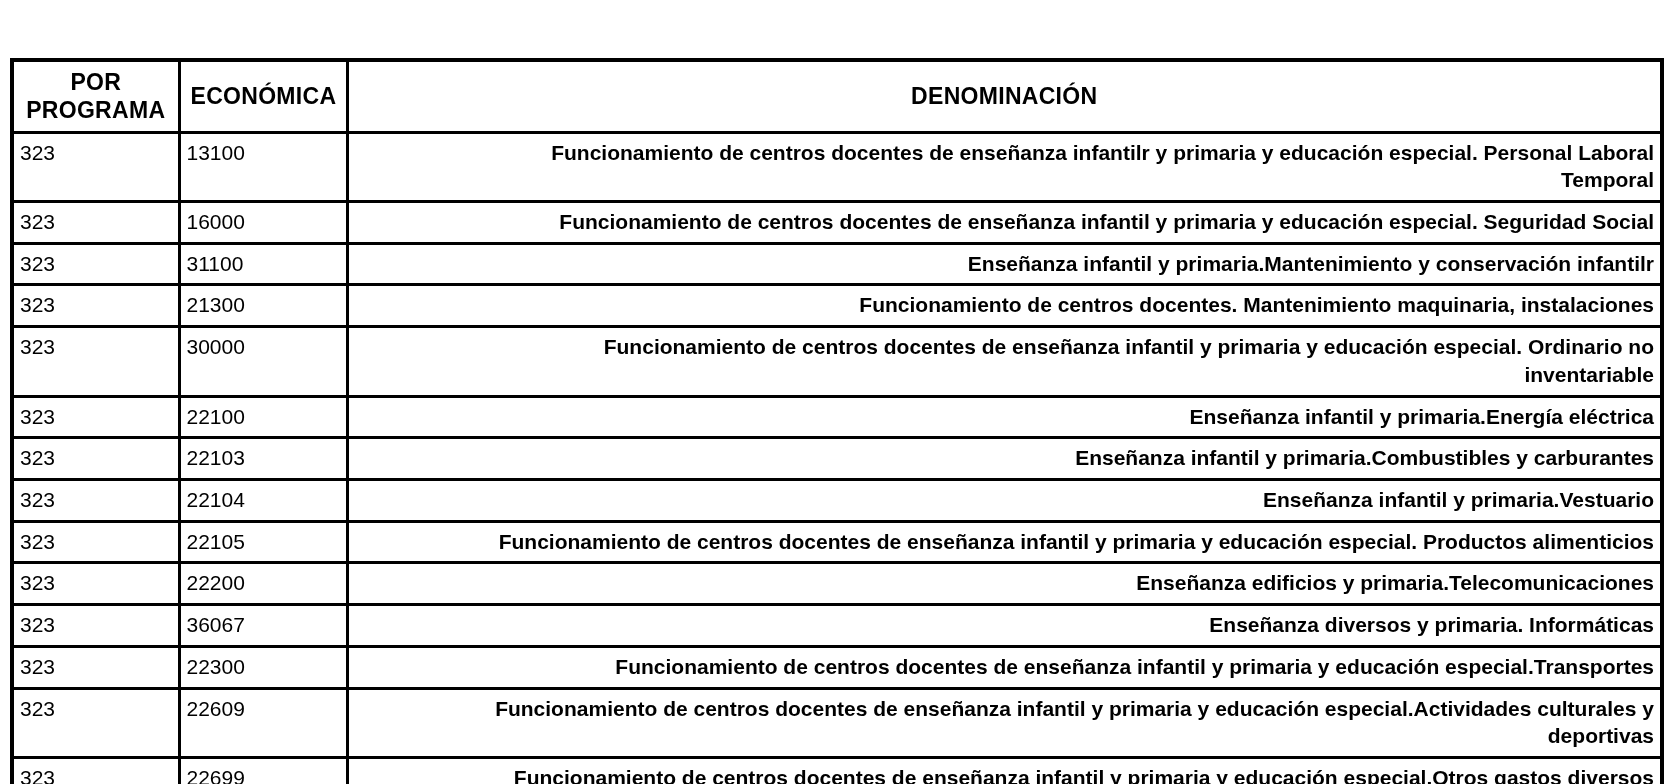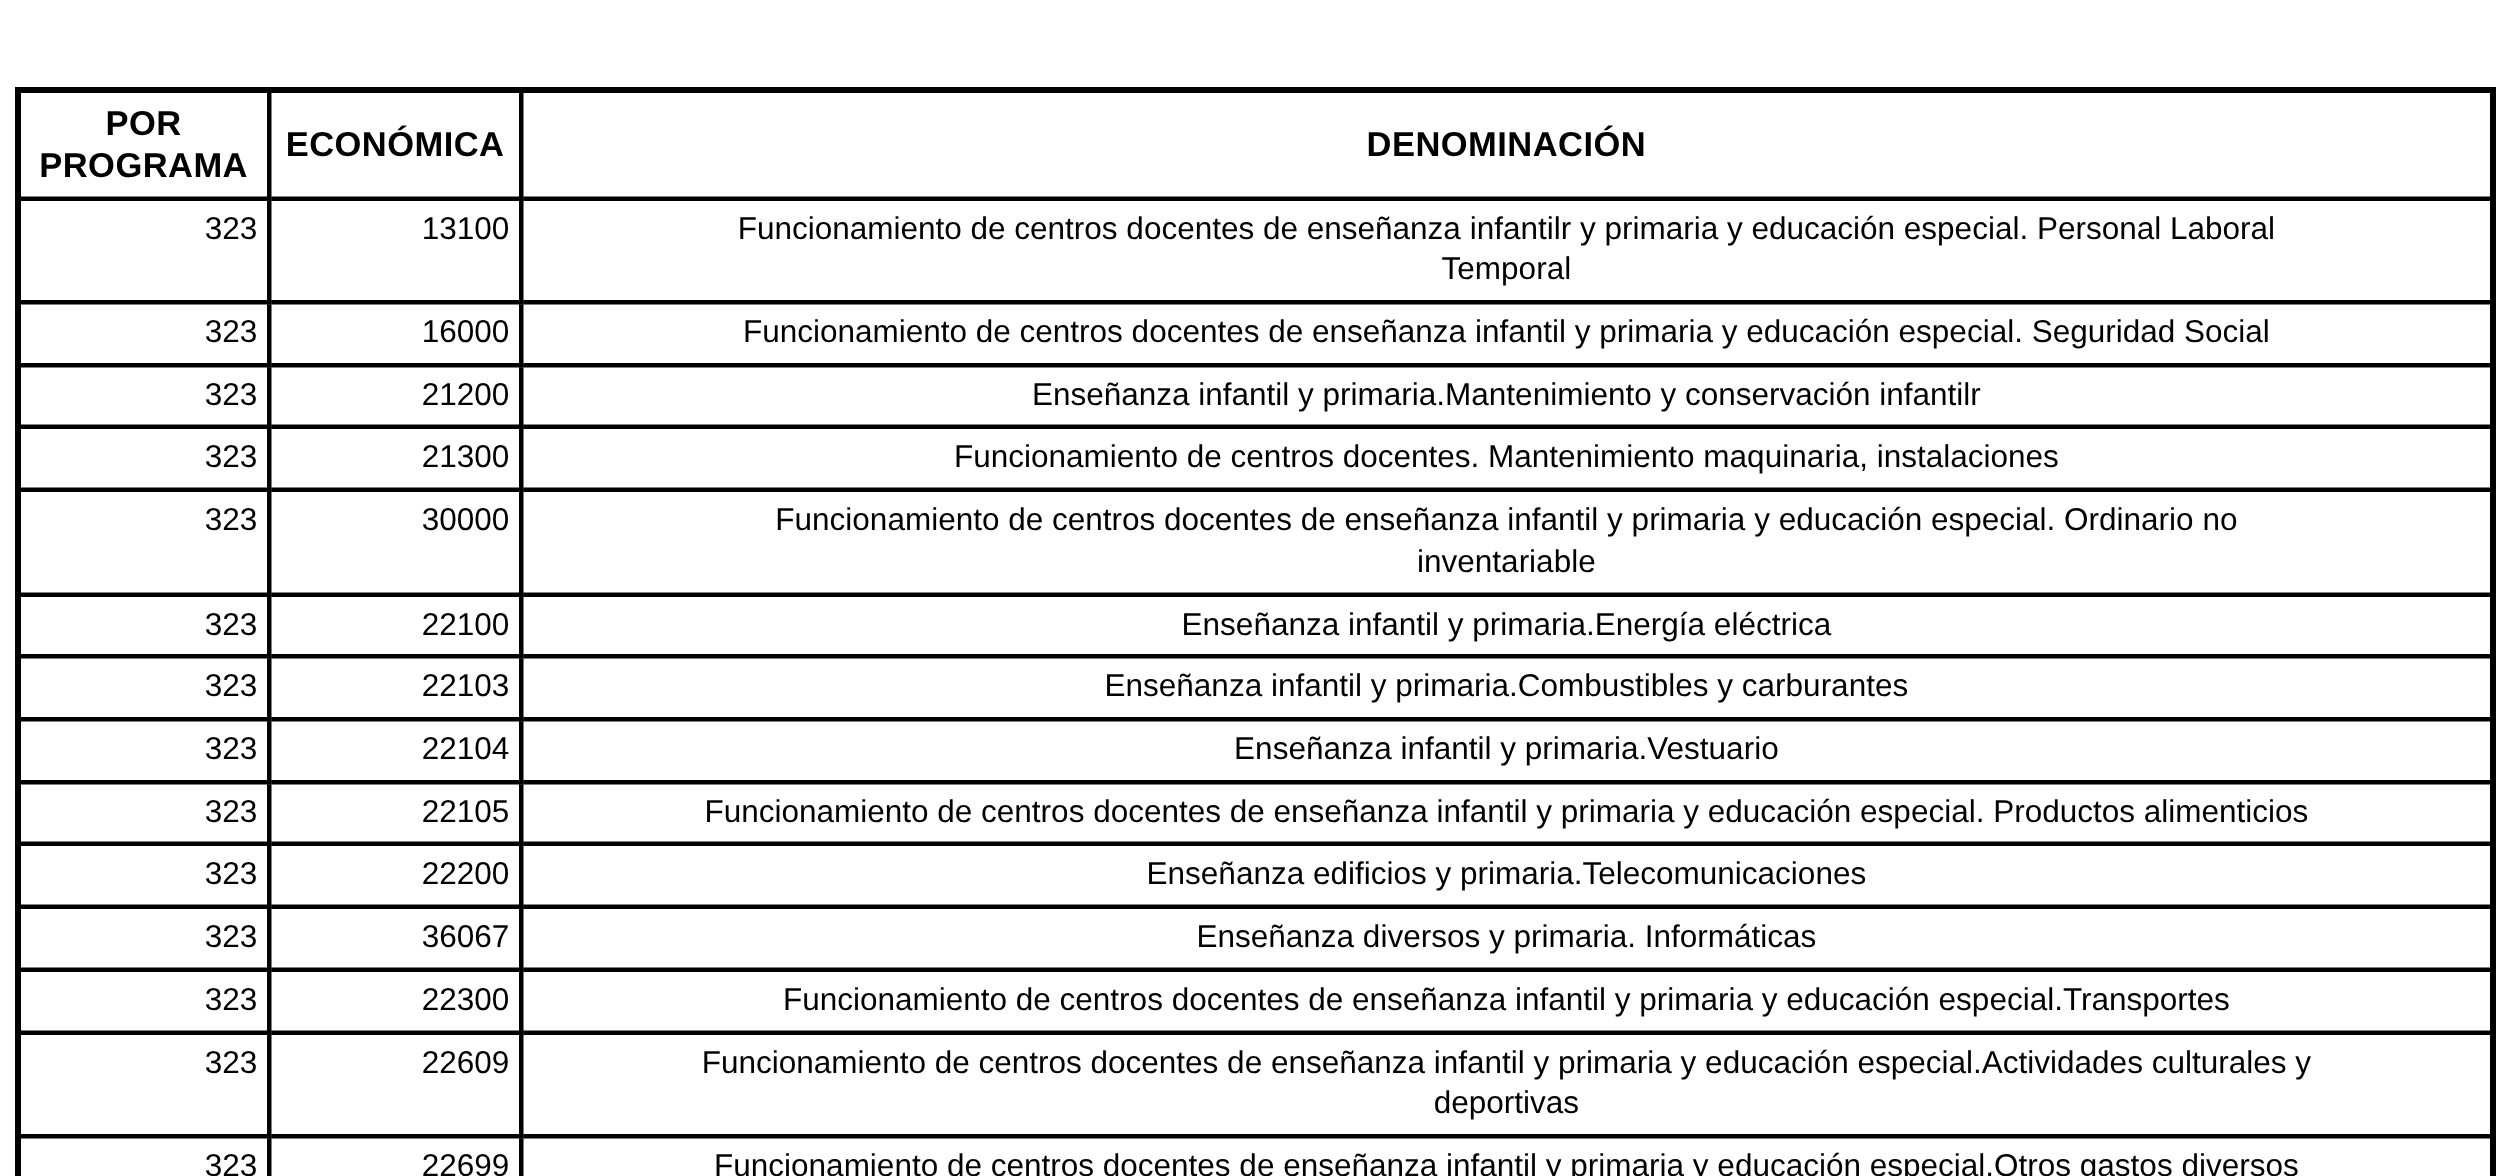--- a/index.html
+++ b/index.html
@@ -48,25 +48,26 @@
   tbody td {
     font-size: 21px;
     font-weight: normal;
     vertical-align: top;
     padding: 5px 6px 6px 6px;
     line-height: 1.32;
   }
   tbody tr { height: 41px; }
   td.cell-programa,
   td.cell-economica {
-    text-align: right;
+    text-align: left;
   }
   td.cell-denominacion {
-    text-align: center;
+    text-align: right;
     white-space: pre-line;
+    font-weight: bold;
   }
 </style>
 </head>
 <body>
 
 <div class="page">
   <table class="budget-table">
     <colgroup>
       <col class="col-programa">
       <col class="col-economica">
@@ -86,21 +87,21 @@
           <td class="cell-denominacion">Funcionamiento de centros docentes de enseñanza infantilr y primaria y educación especial. Personal Laboral
 Temporal</td>
         </tr>
         <tr>
           <td class="cell-programa">323</td>
           <td class="cell-economica">16000</td>
           <td class="cell-denominacion">Funcionamiento de centros docentes de enseñanza infantil y primaria y educación especial. Seguridad Social</td>
         </tr>
         <tr>
           <td class="cell-programa">323</td>
-          <td class="cell-economica">21200</td>
+          <td class="cell-economica">31100</td>
           <td class="cell-denominacion">Enseñanza infantil y primaria.Mantenimiento y conservación infantilr</td>
         </tr>
         <tr>
           <td class="cell-programa">323</td>
           <td class="cell-economica">21300</td>
           <td class="cell-denominacion">Funcionamiento de centros docentes. Mantenimiento maquinaria, instalaciones</td>
         </tr>
         <tr>
           <td class="cell-programa">323</td>
           <td class="cell-economica">30000</td>

